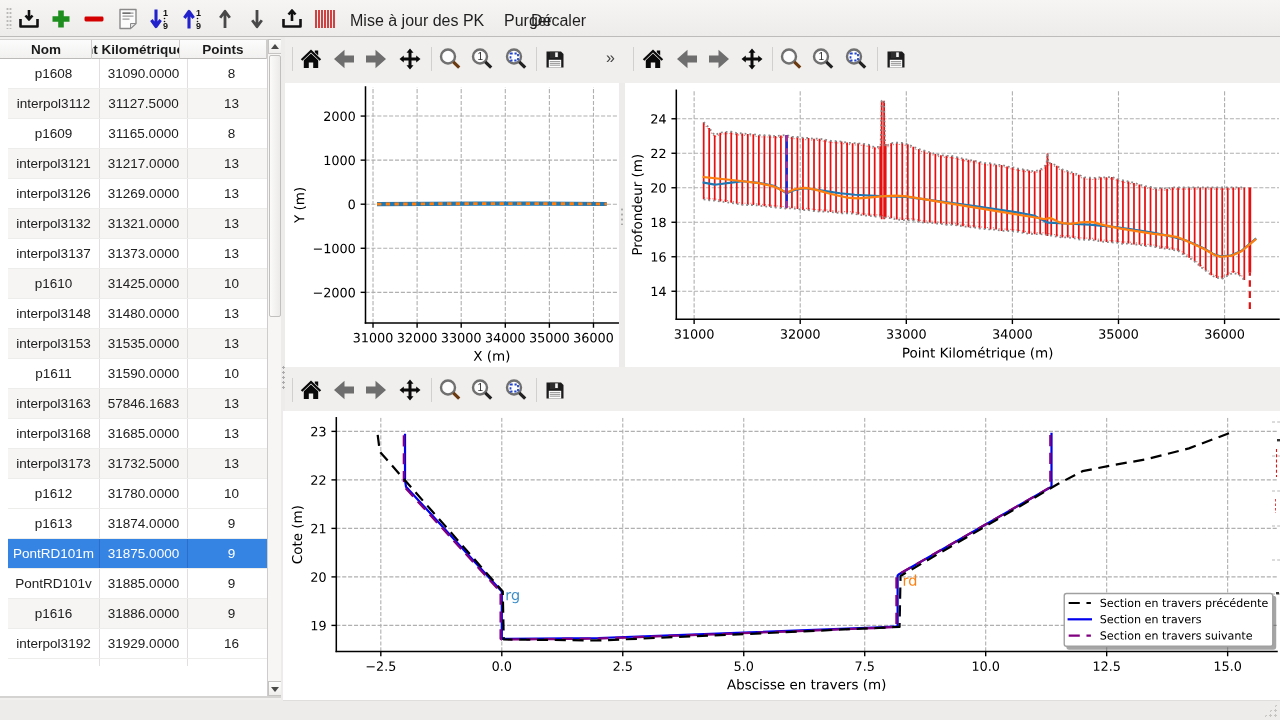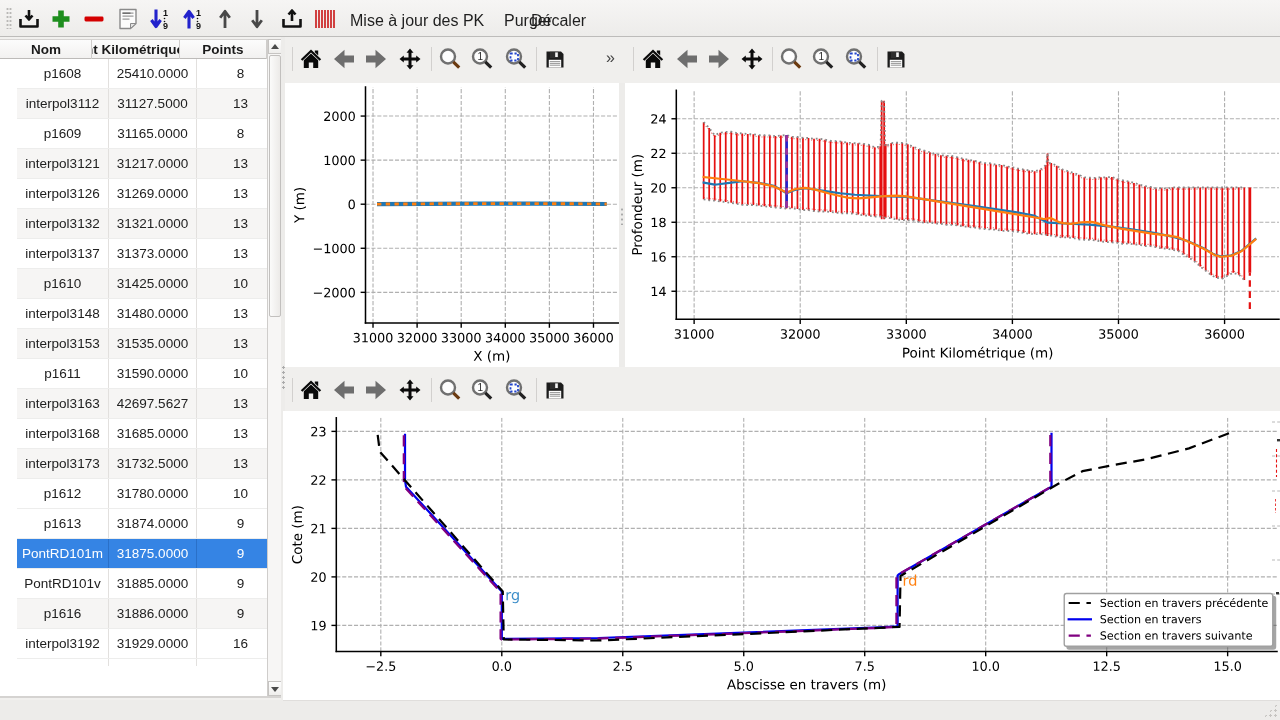--- a/index.html
+++ b/index.html
@@ -13,21 +13,21 @@
   background-image:radial-gradient(circle, #b9b8b6 1px, transparent 1.2px);
   background-size:3px 4px; }
 
 #table { left:0; top:39px; width:281px; height:657px; background:#fff; }
 #thead { position:absolute; left:0; top:0; width:267px; height:20px;
   background:linear-gradient(#fcfcfc,#f2f1f0); border-top:1px solid #d5d3d1;
   border-bottom:1px solid #bdbbb9; }
 .hcell { position:absolute; top:0; height:19px; font-weight:bold; font-size:13.5px;
   color:#1a1a1a; text-align:center; line-height:19px; overflow:hidden; white-space:nowrap; }
 .hsep { position:absolute; top:0; width:1px; height:19px; background:#cfcdcb; }
-#rows { position:absolute; left:17px; top:20px; width:319px; height:637px; overflow:hidden; }
+#rows { position:absolute; left:8px; top:20px; width:319px; height:637px; overflow:hidden; }
 .row { position:relative; width:267px; height:30px; font-size:13.5px; color:#212121; }
 .row.alt { background:#f6f5f4; }
 .row.sel { background:#3584e4; color:#ffffff; }
 .row.sel .vline1,.row.sel .vline2,.row.sel .vline3 { background:#2a70c8; }
 .cell { position:absolute; top:0; height:30px; line-height:29px; text-align:center; }
 .c0 { left:0; width:91px; } .c1 { left:92px; width:87px; } .c2 { left:180px; width:87px; }
 .vline1 { position:absolute; left:91px; top:0; width:1px; height:30px; background:#e2e0de; }
 .vline2 { position:absolute; left:179px; top:0; width:1px; height:30px; background:#e2e0de; }
 .vline3 { position:absolute; left:266px; top:0; width:1px; height:30px; background:#e2e0de; }
 .rowline { position:absolute; left:0; bottom:0; width:267px; height:1px; background:#ededec; }
@@ -97,21 +97,21 @@
       <path d="M21 3 L21 21" stroke="#c22" stroke-width="1.7"></path>
     </svg>
   <span class="menuitem" style="left:350px;">Mise à jour des PK</span>
   <span class="menuitem" style="left:496px;margin-left:8px;">Purger</span>
   <span class="menuitem" style="left:531px;">Décaler</span>
 
   <div class="abs" id="table">
     <div id="rows">
         <div class="row">
           <span class="cell c0">p1608</span>
-          <span class="cell c1">25410.0000</span>
+          <span class="cell c1">31090.0000</span>
           <span class="cell c2">8</span>
           <span class="vline1"></span>
           <span class="vline2"></span>
           <span class="vline3"></span>
           <span class="rowline"></span>
         </div>
 <div class="row alt">
           <span class="cell c0">interpol3112</span>
           <span class="cell c1">31127.5000</span>
           <span class="cell c2">13</span>
@@ -196,21 +196,21 @@
           <span class="cell c0">p1611</span>
           <span class="cell c1">31590.0000</span>
           <span class="cell c2">10</span>
           <span class="vline1"></span>
           <span class="vline2"></span>
           <span class="vline3"></span>
           <span class="rowline"></span>
         </div>
 <div class="row alt">
           <span class="cell c0">interpol3163</span>
-          <span class="cell c1">42697.5627</span>
+          <span class="cell c1">57846.1683</span>
           <span class="cell c2">13</span>
           <span class="vline1"></span>
           <span class="vline2"></span>
           <span class="vline3"></span>
           <span class="rowline"></span>
         </div>
 <div class="row">
           <span class="cell c0">interpol3168</span>
           <span class="cell c1">31685.0000</span>
           <span class="cell c2">13</span>

